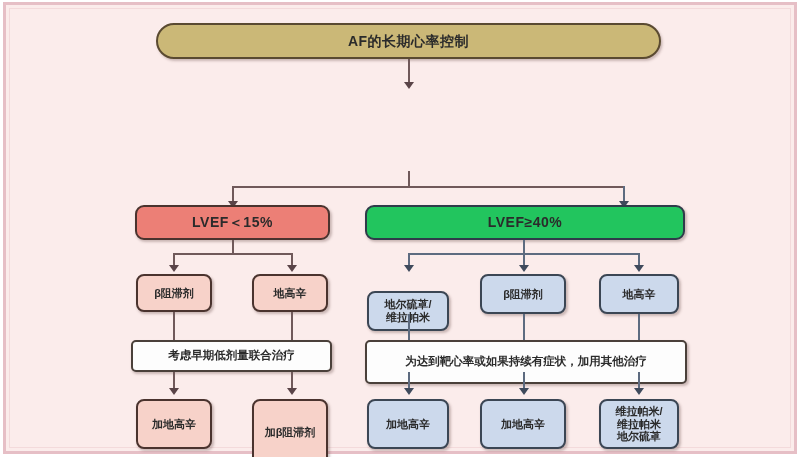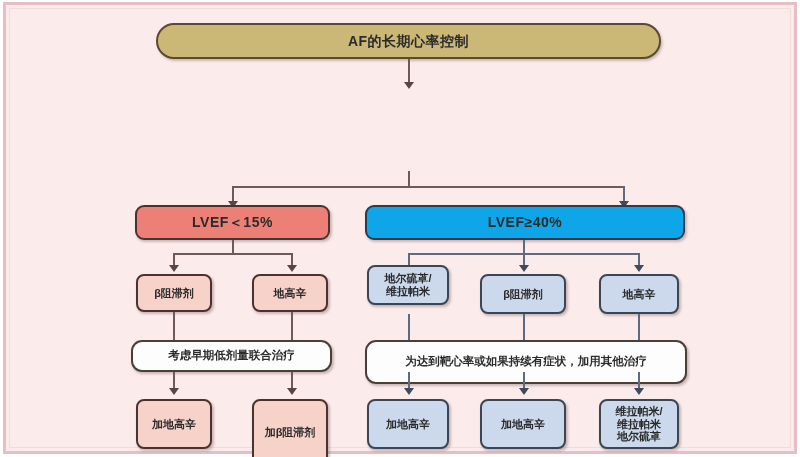--- a/index.html
+++ b/index.html
@@ -64,41 +64,41 @@
     border-color: #4f4438;
     font-size: 13px;
   }
   .n-red {
     background: #ec7f76;
     border-color: #4a332e;
     font-size: 14px;
     letter-spacing: 0.5px;
   }
   .n-blue {
-    background: #0ea5e9;
+    background: #22c55e;
     border-color: #2f3b4a;
     font-size: 14px;
     letter-spacing: 0.5px;
   }
   .n-pink {
     background: #f7d2c9;
     border-color: #4a332e;
     border-radius: 8px;
     font-size: 11px;
   }
   .n-lightblue {
     background: #ccd9ec;
     border-color: #3b4654;
     border-radius: 8px;
     font-size: 11px;
   }
   .n-white {
     background: #fdfdfd;
     border-color: #4a403a;
-    border-radius: 11px;
+    border-radius: 5px;
     font-size: 11.5px;
   }
 
   
   .vline {
     position: absolute;
     width: 2px;
     background: #70595a;
   }
   .hline {
@@ -172,21 +172,21 @@
 
     <div class="vline blue" style="left:513px; top:231px; height:14px;"></div>
     <div class="hline blue" style="left:398px; top:244px; width:231px;"></div>
     <div class="vline blue" style="left:398px; top:244px; height:14px;"></div>
     <div class="arrowhead blue" style="left:394px; top:256px;"></div>
     <div class="vline blue" style="left:513px; top:244px; height:14px;"></div>
     <div class="arrowhead blue" style="left:509px; top:256px;"></div>
     <div class="vline blue" style="left:628px; top:244px; height:14px;"></div>
     <div class="arrowhead blue" style="left:624px; top:256px;"></div>
 
-    <div class="node n-lightblue" style="left:357px; top:256px; width:82px; height:40px;">
+    <div class="node n-lightblue" style="left:357px; top:282px; width:82px; height:40px;">
       <div class="lines">
         <span>地尔硫䓬/</span>
         <span>维拉帕米</span>
       </div>
     </div>
     <div class="node n-lightblue" style="left:470px; top:265px; width:86px; height:40px;">
       <div class="lines">
         <span>β阻滞剂</span>
       </div>
     </div>

